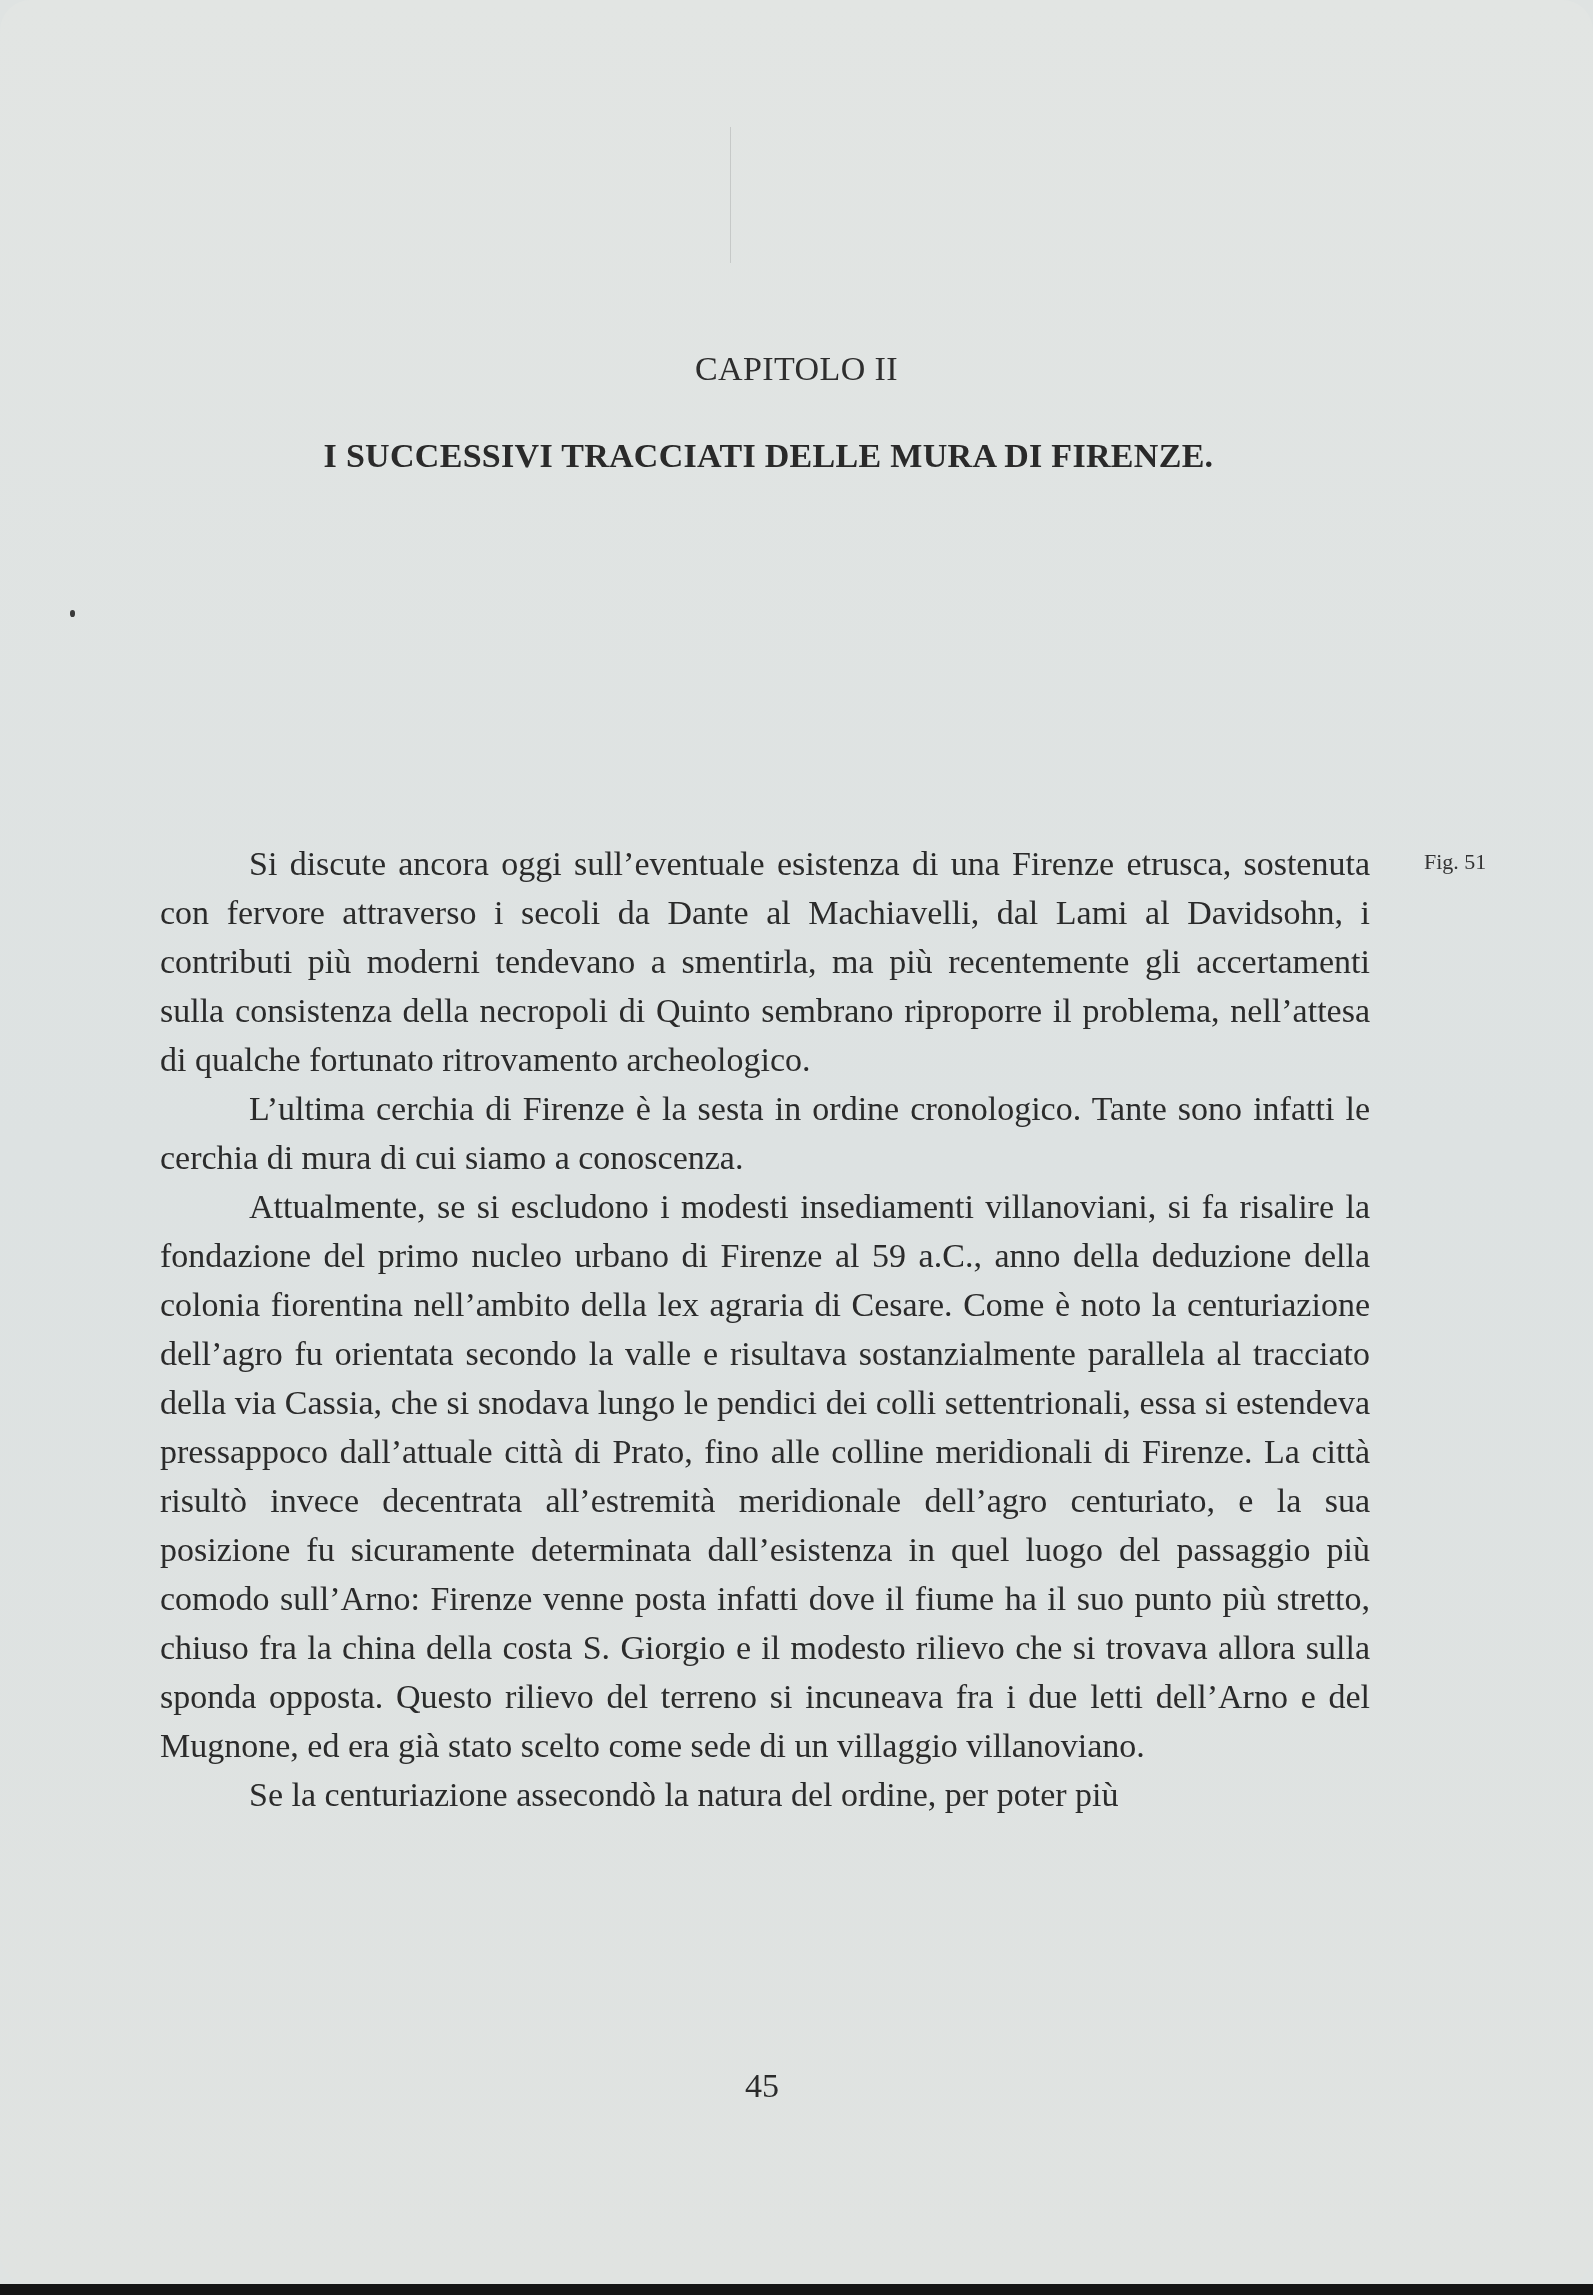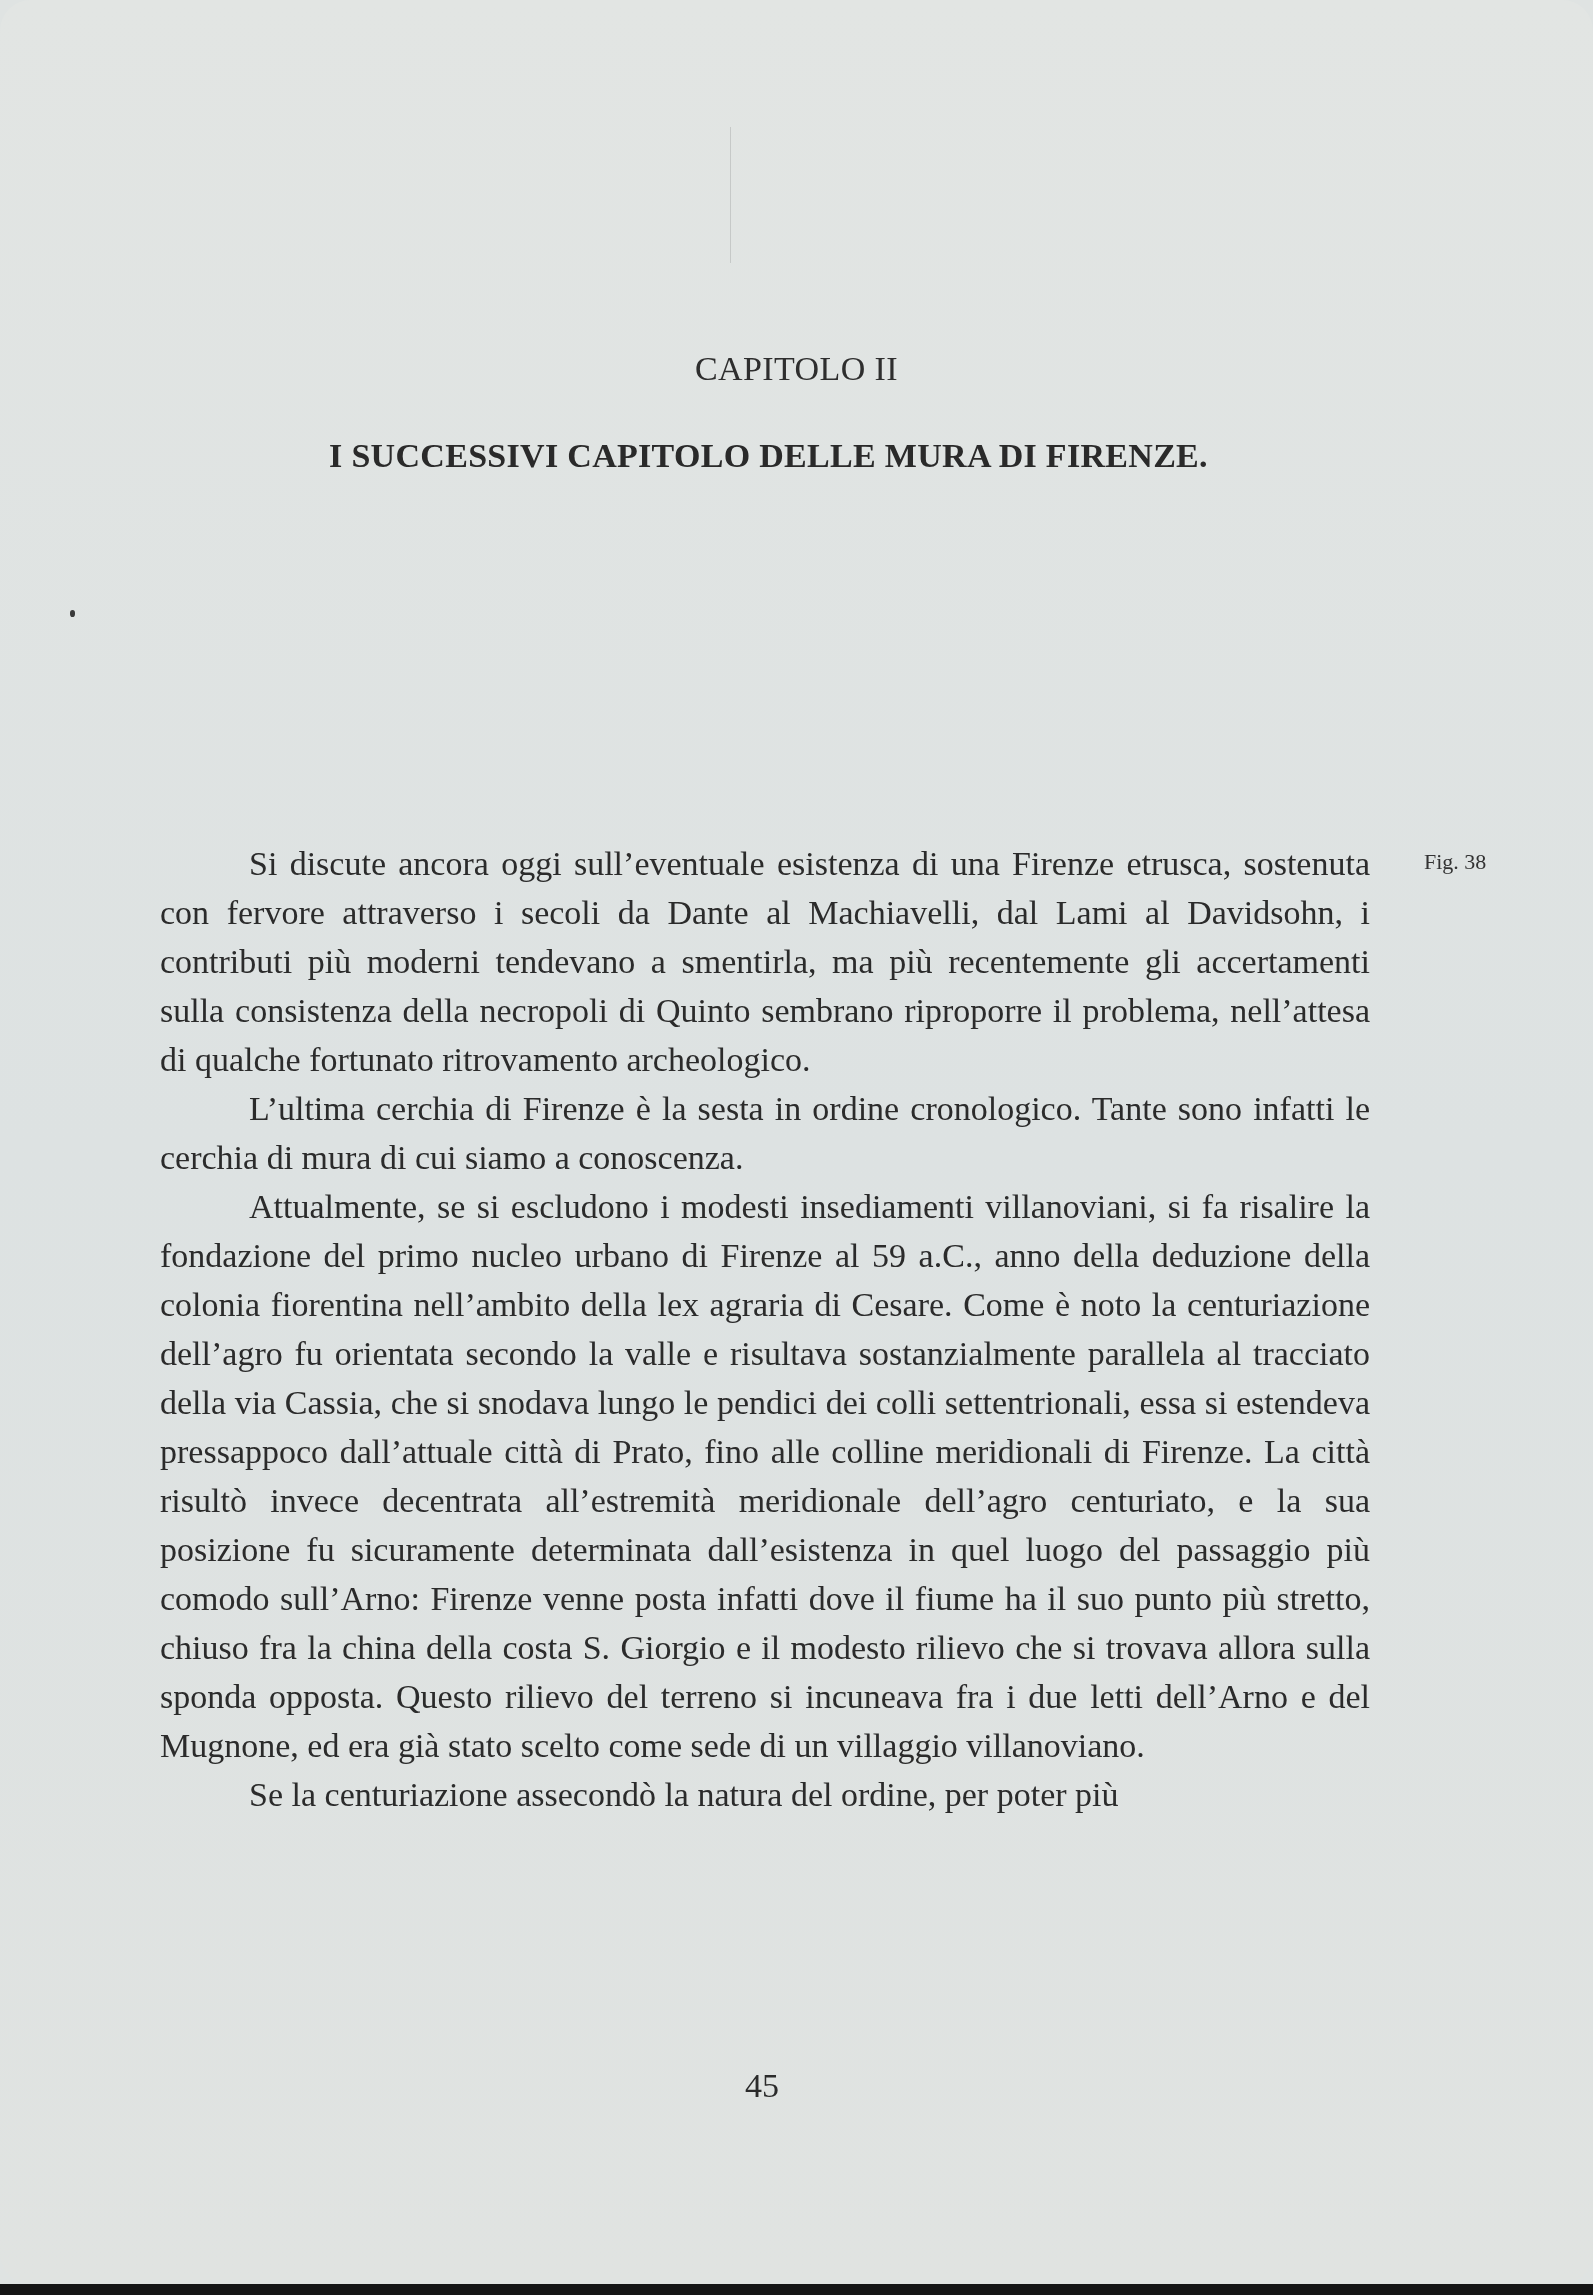--- a/index.html
+++ b/index.html
@@ -101,23 +101,23 @@
     }
   </style>
 </head>
 <body>
 
 <div class="page">
   <div class="fold-line"></div>
   <div class="speck"></div>
 
   <div class="chapter-label">CAPITOLO II</div>
-  <div class="chapter-title">I SUCCESSIVI CAPITOLO DELLE MURA DI FIRENZE.</div>
+  <div class="chapter-title">I SUCCESSIVI TRACCIATI DELLE MURA DI FIRENZE.</div>
 
-  <div class="margin-note">Fig. 38</div>
+  <div class="margin-note">Fig. 51</div>
 
   <div class="body-text">
     <p>Si discute ancora oggi sull’eventuale esistenza di una Firenze etrusca, sostenuta con fervore attraverso i secoli da Dante al Machiavel­li, dal Lami al Davidsohn, i contributi più moderni tendevano a smentirla, ma più recentemente gli accertamenti sulla consistenza della necropoli di Quinto sembrano riproporre il problema, nell’attesa di qualche fortunato ritrovamento archeologico.</p>
     <p>L’ultima cerchia di Firenze è la sesta in ordine cronologico. Tante sono infatti le cerchia di mura di cui siamo a conoscenza.</p>
     <p>Attualmente, se si escludono i modesti insediamenti villanoviani, si fa risalire la fondazione del primo nucleo urbano di Firenze al 59 a.C., anno della deduzione della colonia fiorentina nell’ambito della lex agraria di Cesare. Come è noto la centuriazione dell’agro fu orientata secondo la valle e risultava sostanzialmente parallela al tracciato della via Cassia, che si snodava lungo le pendici dei colli settentrionali, essa si estendeva pressappoco dall’attuale città di Prato, fino alle colline meridionali di Firenze. La città risultò invece decentrata all’estremità meridionale dell’agro centuriato, e la sua posizione fu sicuramente determinata dall’esistenza in quel luogo del passaggio più comodo sull’Arno: Firenze venne posta infatti dove il fiume ha il suo punto più stretto, chiuso fra la china della costa S. Giorgio e il modesto rilievo che si trovava allora sulla sponda opposta. Questo rilievo del terreno si incuneava fra i due letti dell’Arno e del Mugnone, ed era già stato scelto come sede di un villaggio villanoviano.</p>
     <p>Se la centuriazione assecondò la natura del ordine, per poter più</p>
   </div>
 
   <div class="page-number">45</div>
 </div>

